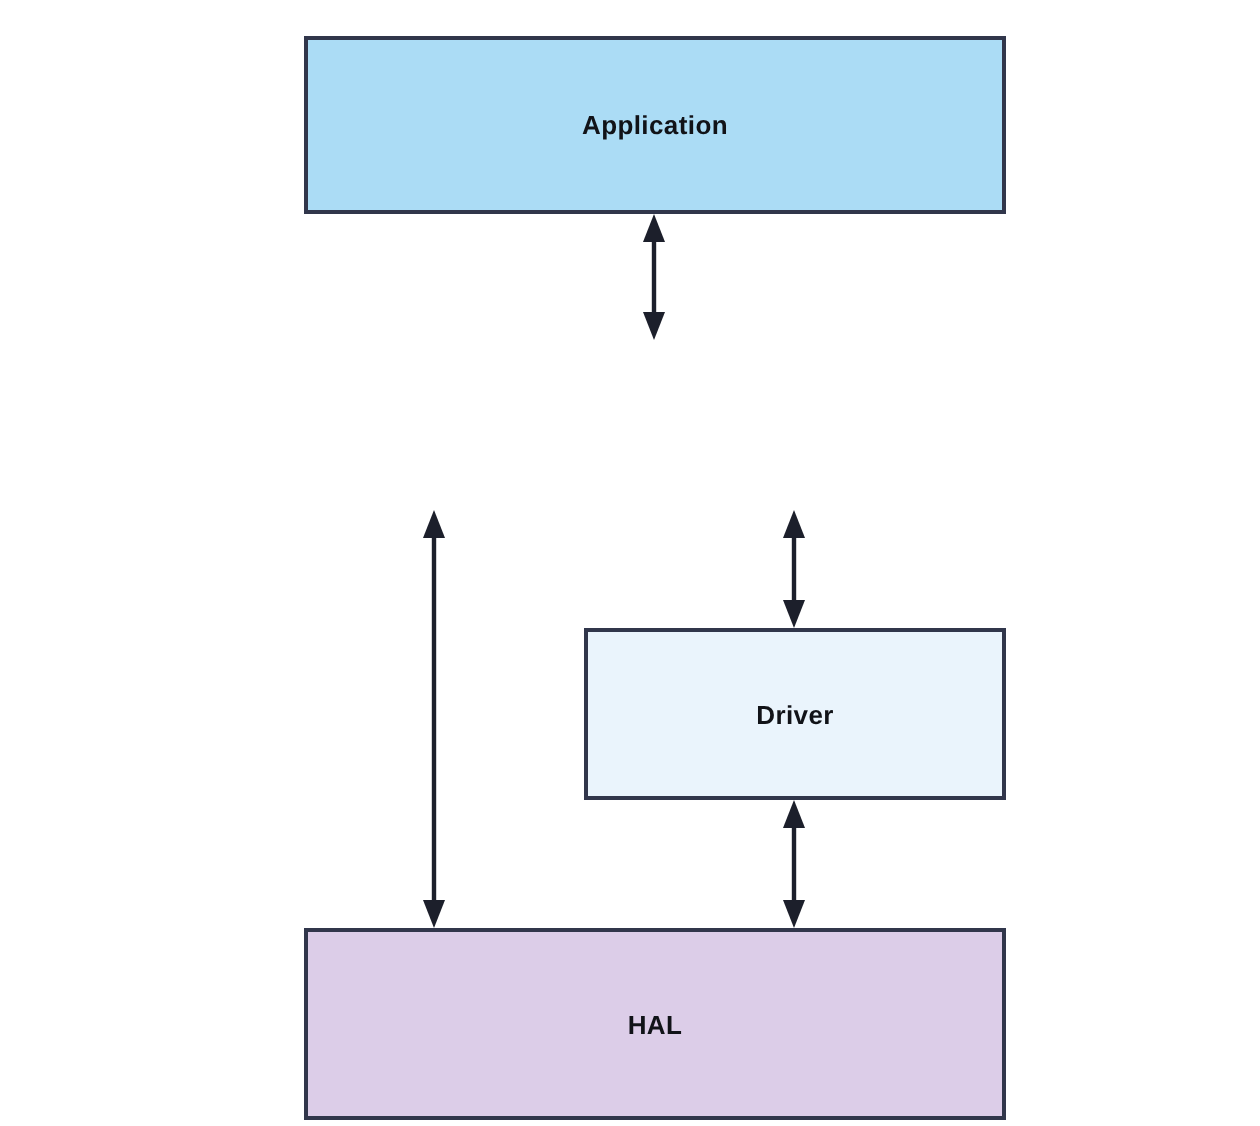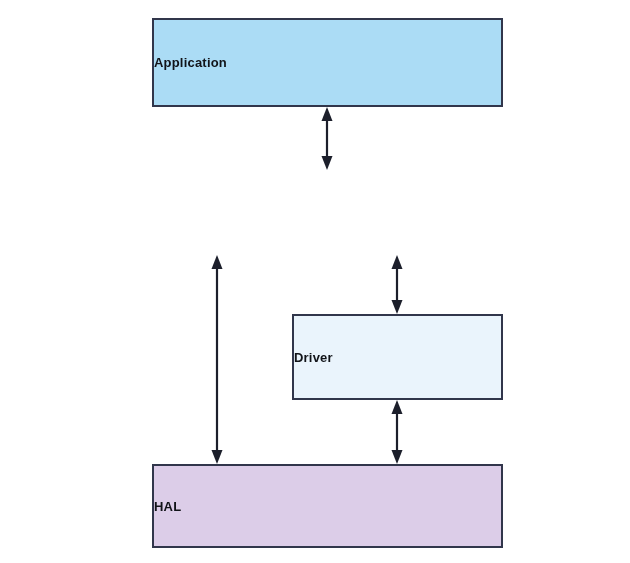--- a/index.html
+++ b/index.html
@@ -18,21 +18,21 @@
     height: 563px;
     background: #ffffff;
     overflow: hidden;
   }
   .node {
     position: absolute;
     box-sizing: border-box;
     border: 2px solid #31364b;
     display: flex;
     align-items: center;
-    justify-content: flex-start;
+    justify-content: center;
     z-index: 2;
   }
   .node-label {
     font-size: 13px;
     font-weight: bold;
     color: #111318;
     letter-spacing: 0.2px;
     line-height: 1;
     text-align: center;
     user-select: none;
@@ -56,21 +56,21 @@
     left: 292px;
     top: 314px;
     width: 211px;
     height: 86px;
     background: #eaf4fc;
   }
   #node-hal {
     left: 152px;
     top: 464px;
     width: 351px;
-    height: 84px;
+    height: 96px;
     background: #dccde8;
   }
   
   #connectors {
     position: absolute;
     left: 0;
     top: 0;
     width: 630px;
     height: 563px;
     z-index: 1;

